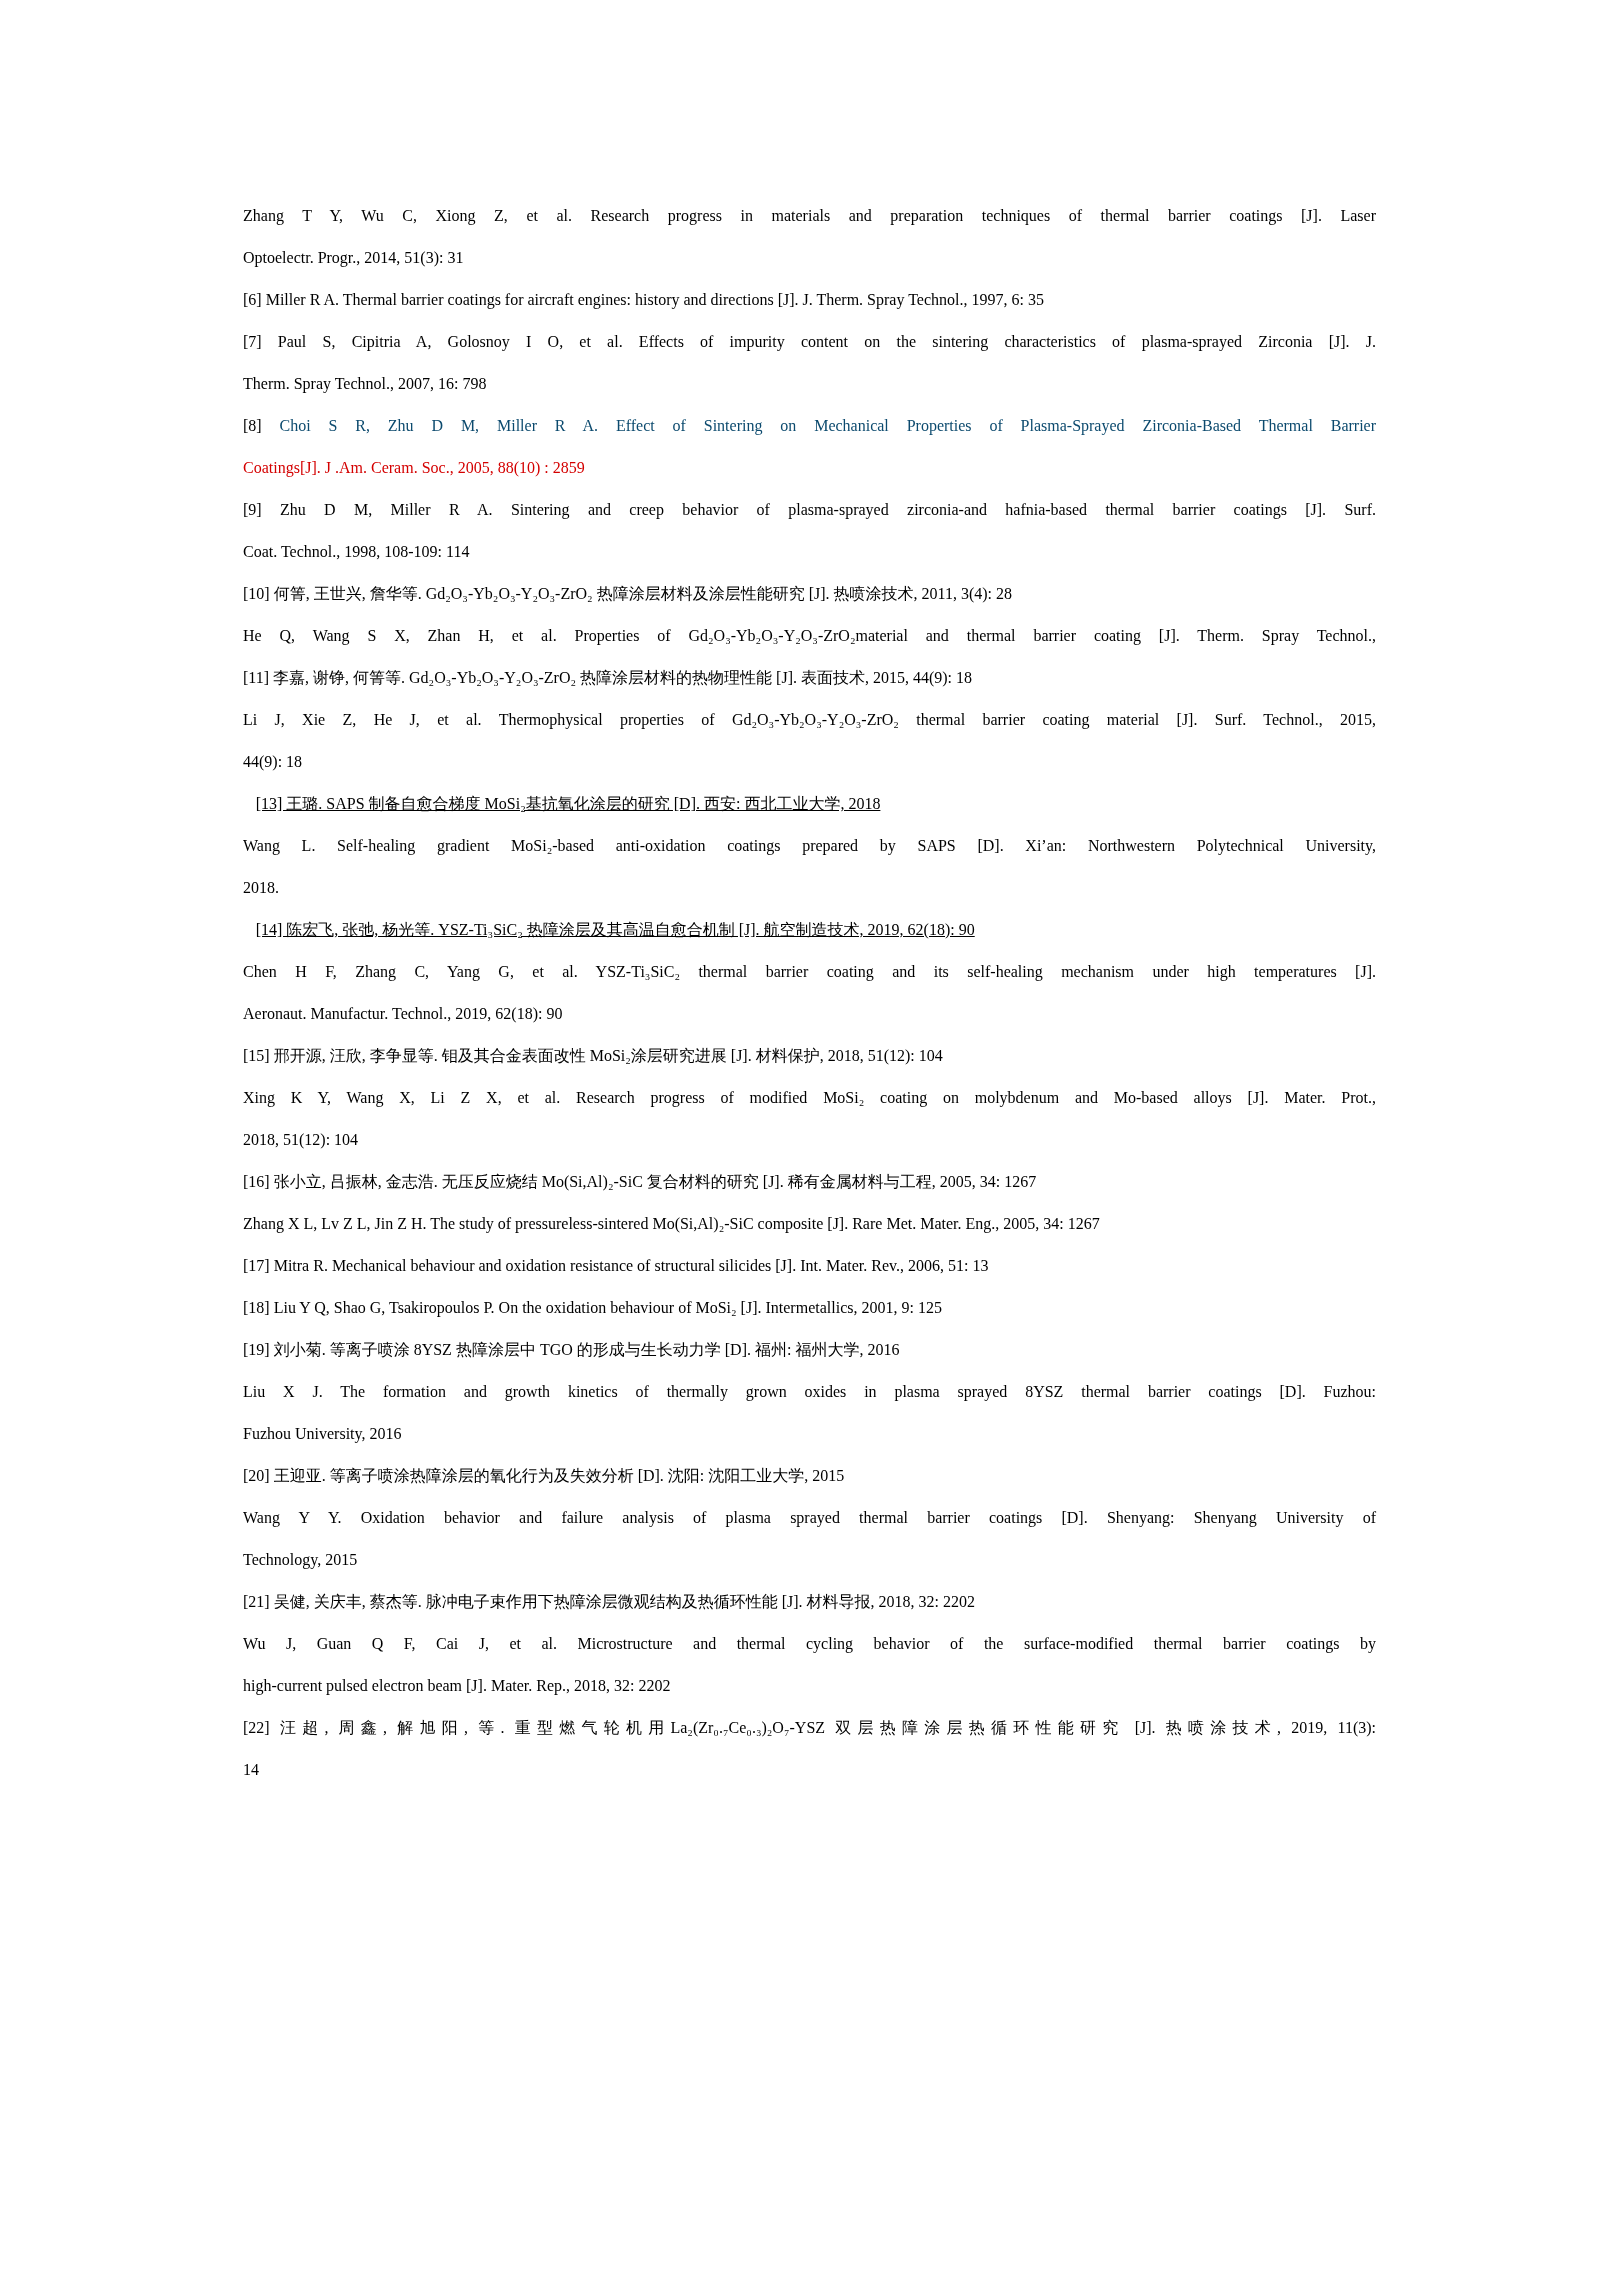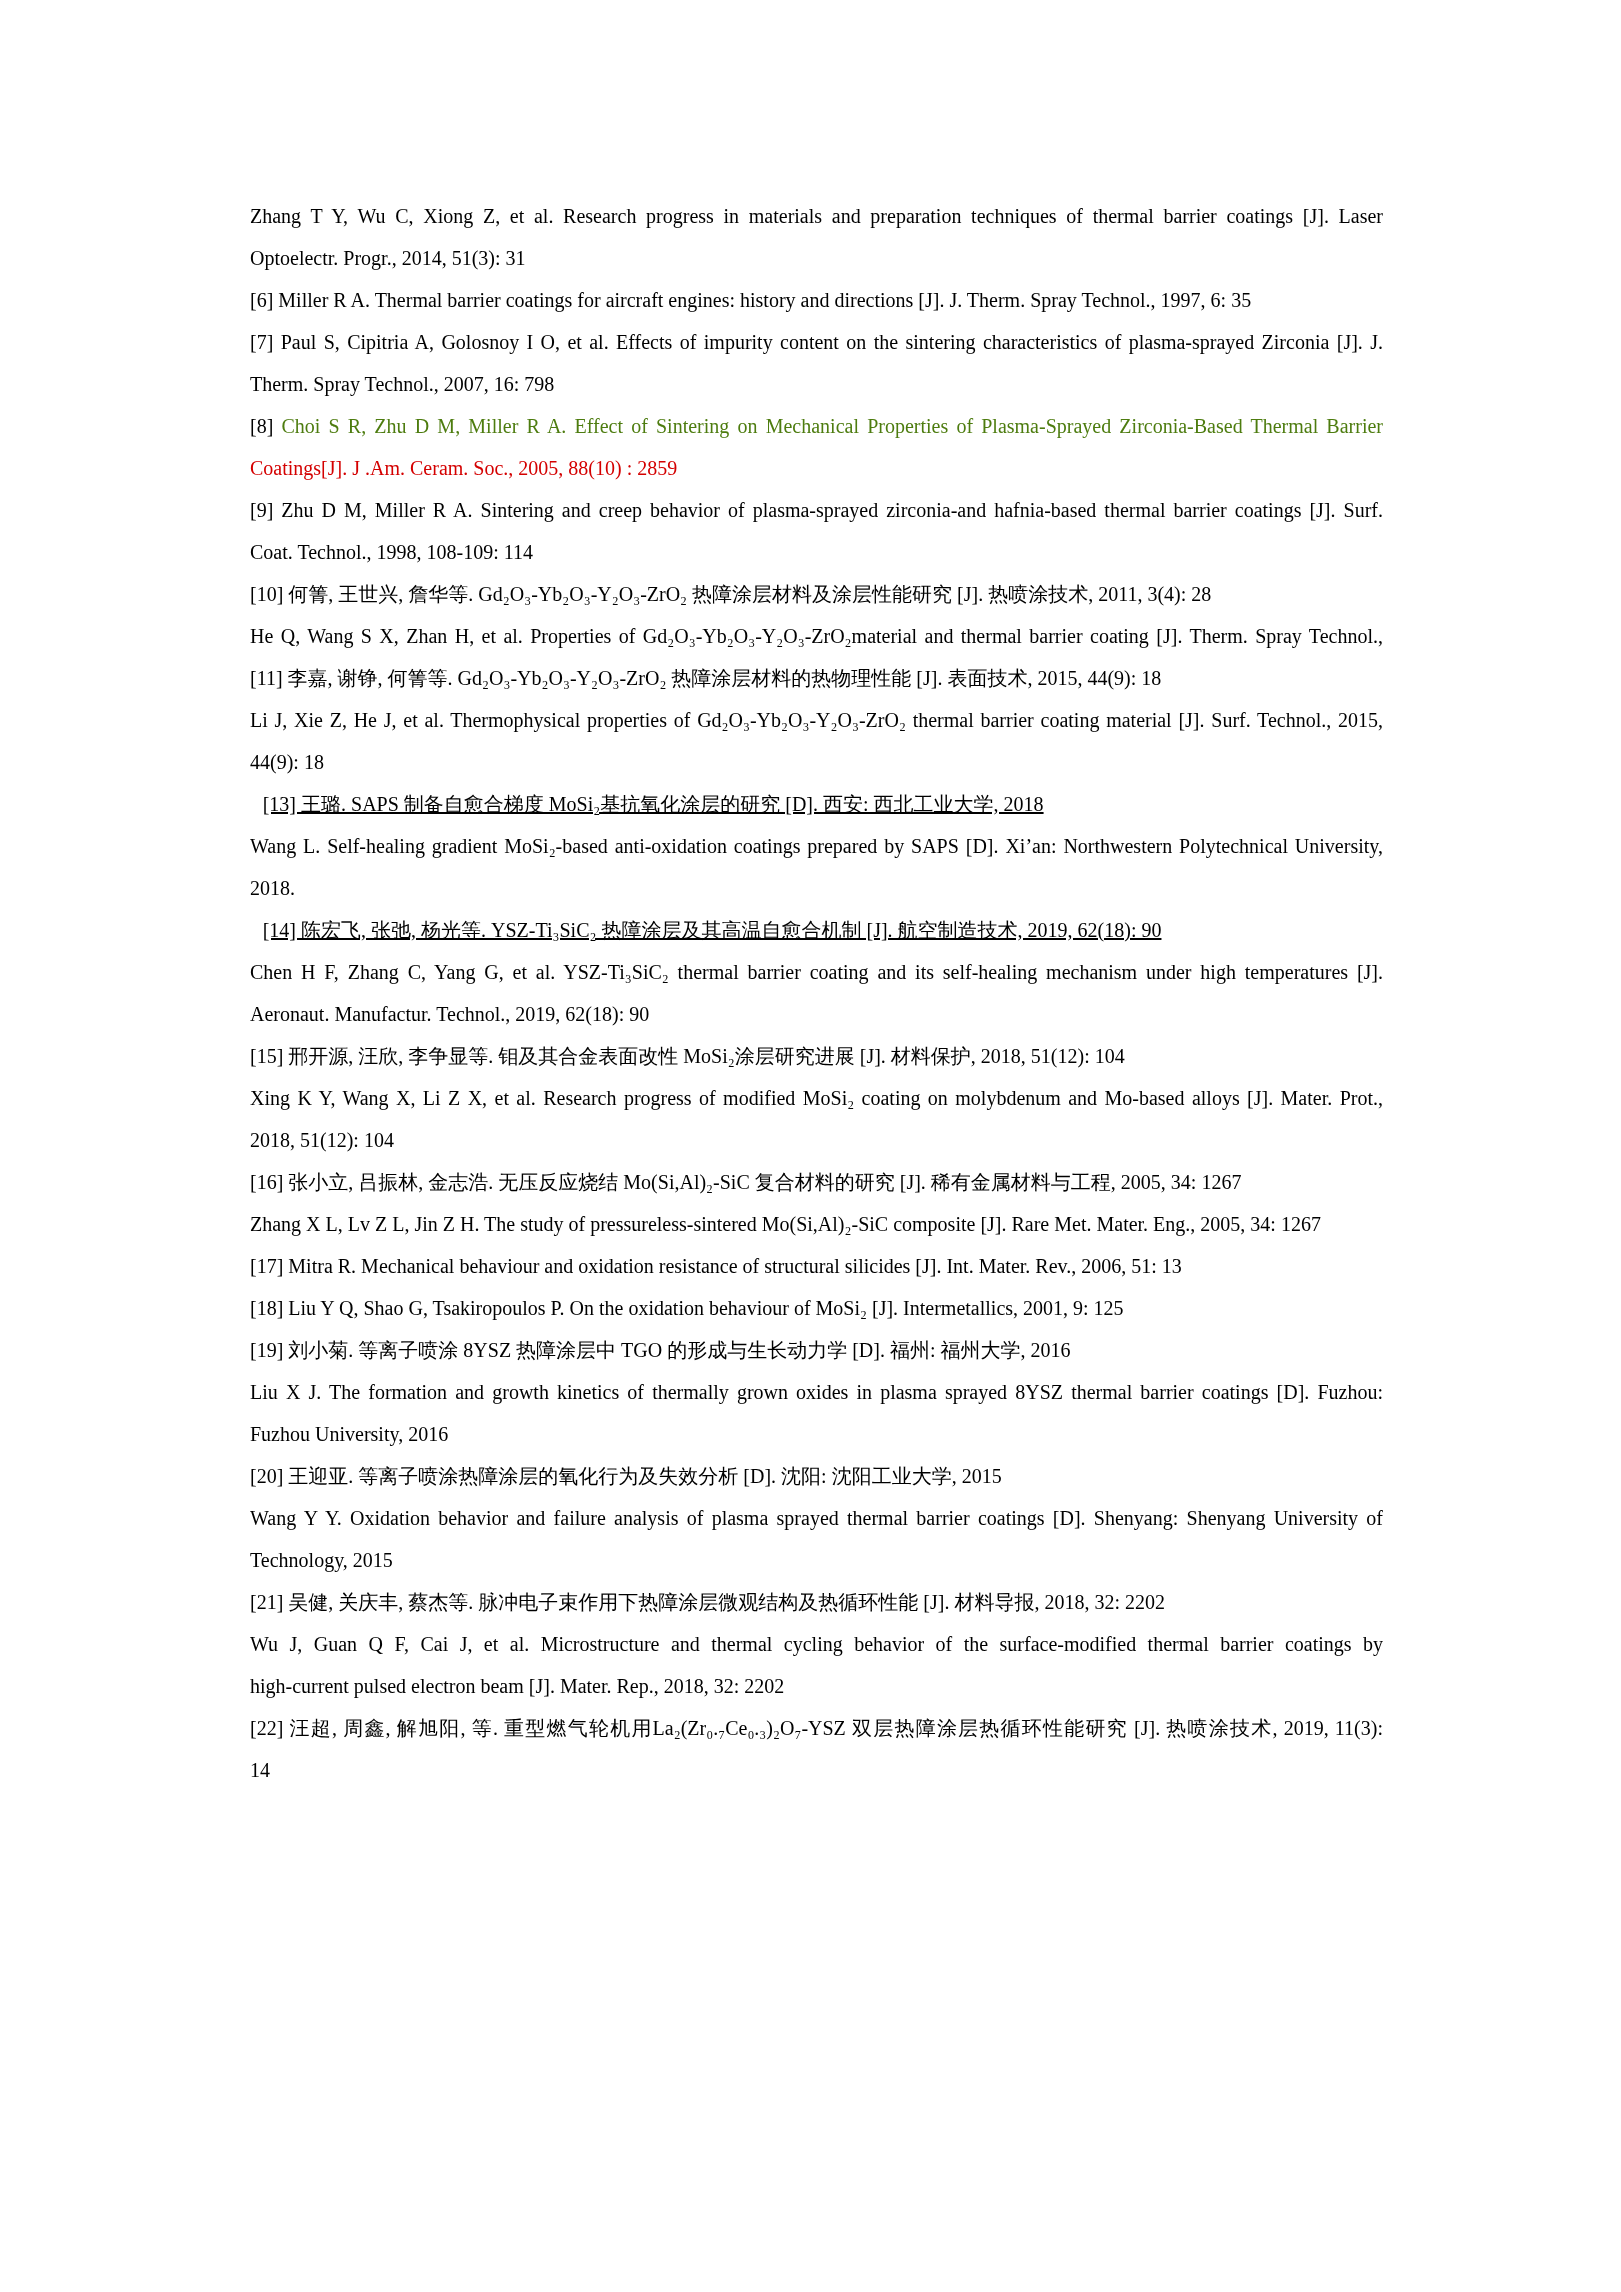--- a/index.html
+++ b/index.html
@@ -10,24 +10,24 @@
   .page {
     position: relative;
     width: 1621px;
     height: 2293px;
     background: #ffffff;
     overflow: hidden;
     font-family: "Liberation Serif", "DejaVu Serif", serif;
   }
   .content {
     position: absolute;
-    left: 250px;
+    left: 243px;
     top: 195px;
     width: 1133px;
-    font-size: 20px;
+    font-size: 16px;
     line-height: 42px;
     color: #000000;
     letter-spacing: 0;
   }
   .line {
     white-space: normal;
     text-align: left;
   }
   
   .line.j {
@@ -42,21 +42,21 @@
 </head>
 <body>
 
 <div class="page">
   <div class="content">
       <div class="line j">Zhang T Y, Wu C, Xiong Z, et al. Research progress in materials and preparation techniques of thermal barrier coatings [J]. Laser</div>
       <div class="line">Optoelectr. Progr., 2014, 51(3): 31</div>
       <div class="line">[6] Miller R A. Thermal barrier coatings for aircraft engines: history and directions [J]. J. Therm. Spray Technol., 1997, 6: 35</div>
       <div class="line j">[7] Paul S, Cipitria A, Golosnoy I O, et al. Effects of impurity content on the sintering characteristics of plasma-sprayed Zirconia [J]. J.</div>
       <div class="line">Therm. Spray Technol., 2007, 16: 798</div>
-      <div class="line j"><span style="color: rgb(0, 0, 0);">[8] </span><span style="color: #4d7c0f;">Choi S R, Zhu D M, Miller R A. Effect of Sintering on Mechanical Properties of Plasma-Sprayed Zirconia-Based Thermal Barrier</span></div>
+      <div class="line j"><span style="color: rgb(0, 0, 0);">[8] </span><span style="color: #0c4a6e;">Choi S R, Zhu D M, Miller R A. Effect of Sintering on Mechanical Properties of Plasma-Sprayed Zirconia-Based Thermal Barrier</span></div>
       <div class="line" style="color: rgb(212, 0, 0);">Coatings[J]. J .Am. Ceram. Soc., 2005, 88(10) : 2859</div>
       <div class="line j">[9] Zhu D M, Miller R A. Sintering and creep behavior of plasma-sprayed zirconia-and hafnia-based thermal barrier coatings [J]. Surf.</div>
       <div class="line">Coat. Technol., 1998, 108-109: 114</div>
       <div class="line">[10] 何箐, 王世兴, 詹华等. Gd₂O₃-Yb₂O₃-Y₂O₃-ZrO₂ 热障涂层材料及涂层性能研究 [J]. 热喷涂技术, 2011, 3(4): 28</div>
       <div class="line j">He Q, Wang S X, Zhan H, et al. Properties of Gd₂O₃-Yb₂O₃-Y₂O₃-ZrO₂material and thermal barrier coating [J]. Therm. Spray Technol.,</div>
       <div class="line">[11] 李嘉, 谢铮, 何箐等. Gd₂O₃-Yb₂O₃-Y₂O₃-ZrO₂ 热障涂层材料的热物理性能 [J]. 表面技术, 2015, 44(9): 18</div>
       <div class="line j">Li J, Xie Z, He J, et al. Thermophysical properties of Gd₂O₃-Yb₂O₃-Y₂O₃-ZrO₂ thermal barrier coating material [J]. Surf. Technol., 2015,</div>
       <div class="line">44(9): 18</div>
       <div class="line ind">[13] 王璐. SAPS 制备自愈合梯度 MoSi₂基抗氧化涂层的研究 [D]. 西安: 西北工业大学, 2018</div>
       <div class="line j">Wang L. Self-healing gradient MoSi₂-based anti-oxidation coatings prepared by SAPS [D]. Xi’an: Northwestern Polytechnical University,</div>

